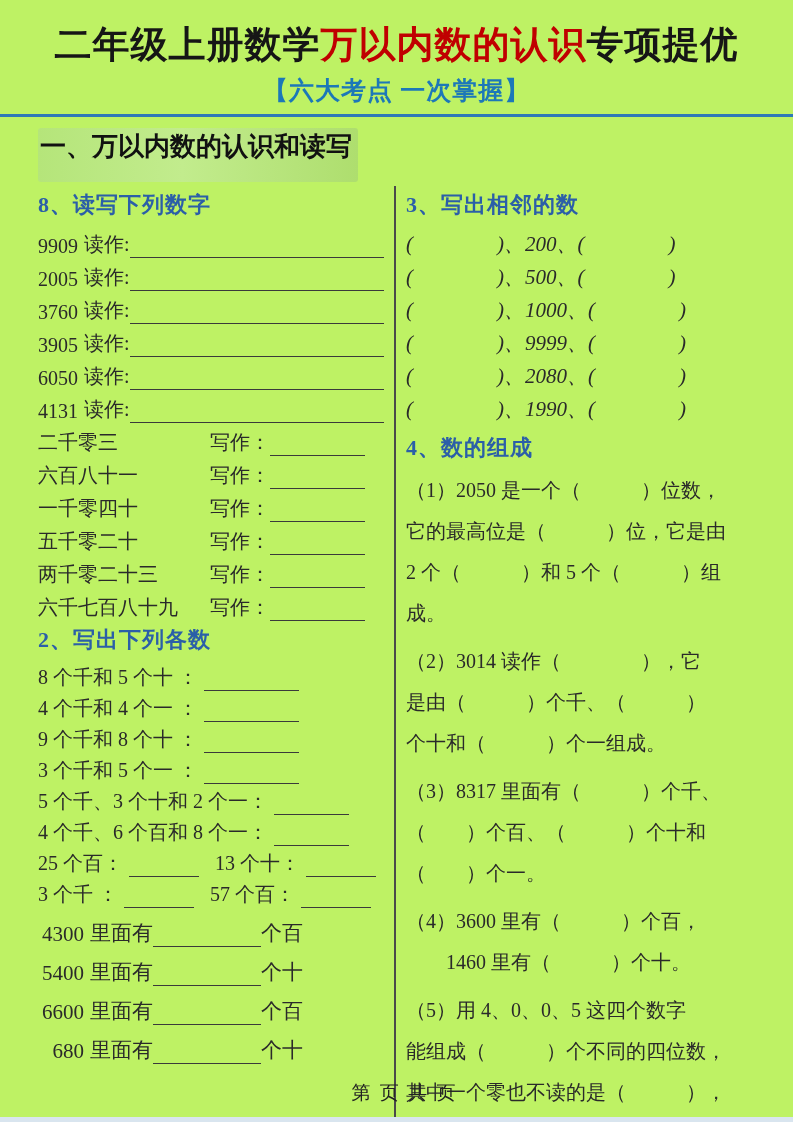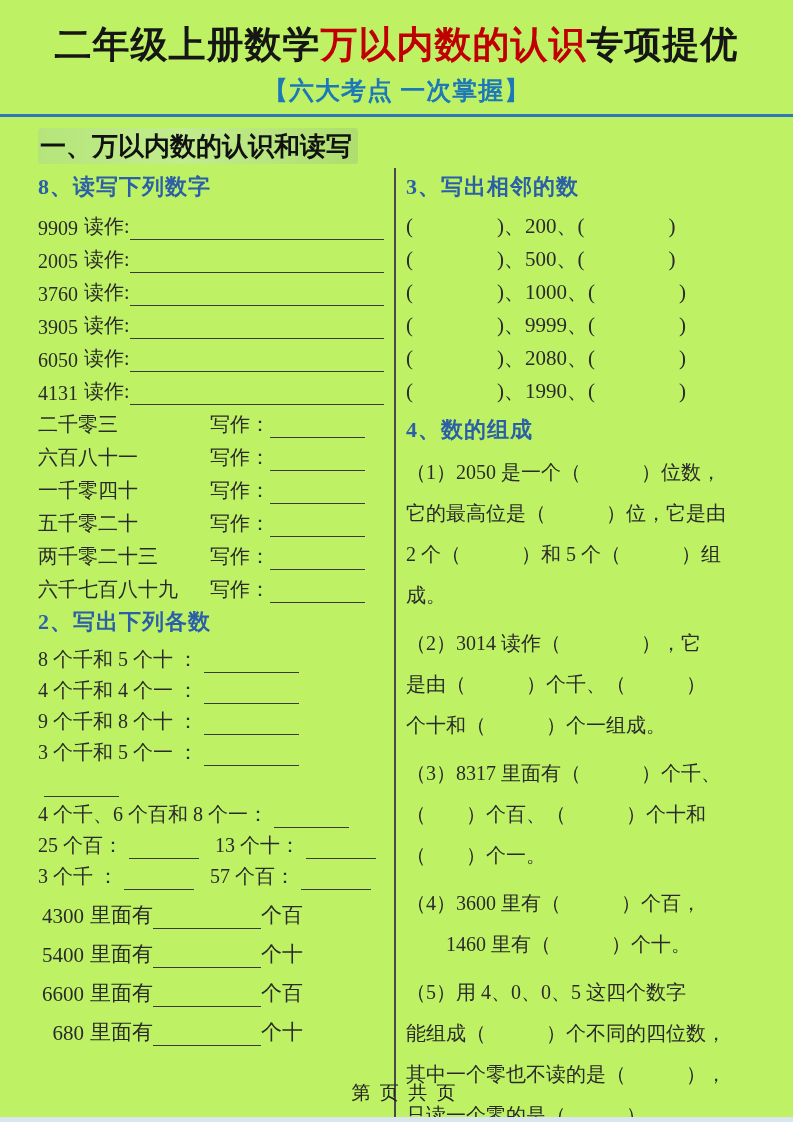--- a/index.html
+++ b/index.html
@@ -37,21 +37,21 @@
     background:#2e79b6;
     margin:7px 0 0 0;
   }
   .section-heading {
     margin:11px 0 0 38px;
     display:inline-block;
     font-size:26px;
     font-weight:bold;
     color:#111;
     background:linear-gradient(90deg,#b5e57a 0%,#c2ec8d 45%,#aede6e 100%);
-    padding:1px 6px 0 2px;
+    padding:1px 6px 18px 2px;
     border-radius:3px;
   }
   
   .columns {
     display:flex;
     margin:4px 0 0 0;
     padding:0 36px 0 38px;
     align-items:stretch;
   }
   .col-left {
@@ -97,20 +97,21 @@
   .sp14 { width:16px; flex:none; }
   .compose-row { height:31px; }
   .contain-row { height:39px; font-size:21px; }
   
   .neighbor-row {
     font-size:21px;
     height:33px;
     white-space:pre;
     display:flex;
     align-items:flex-end;
+    font-style:italic;
   }
   .problem {
     font-size:20px;
     line-height:41px;
     white-space:pre-wrap;
     margin-top:7px;
   }
   
   .footer {
     position:absolute;
@@ -231,20 +232,21 @@
           <span>9 个千和 8 个十 ：</span>
           <span class="gap4"></span>
           <span class="ul w95"></span>
         </div>
       <div class="row compose-row">
           <span>3 个千和 5 个一 ：</span>
           <span class="gap4"></span>
           <span class="ul w95"></span>
         </div>
       <div class="row compose-row">
+          <span>5 个千、3 个十和 2 个一：</span>
           <span class="gap4"></span>
           <span class="ul w75"></span>
         </div>
       <div class="row compose-row">
           <span>4 个千、6 个百和 8 个一：</span>
           <span class="gap4"></span>
           <span class="ul w75"></span>
         </div>
 
       <div class="row compose-row">

